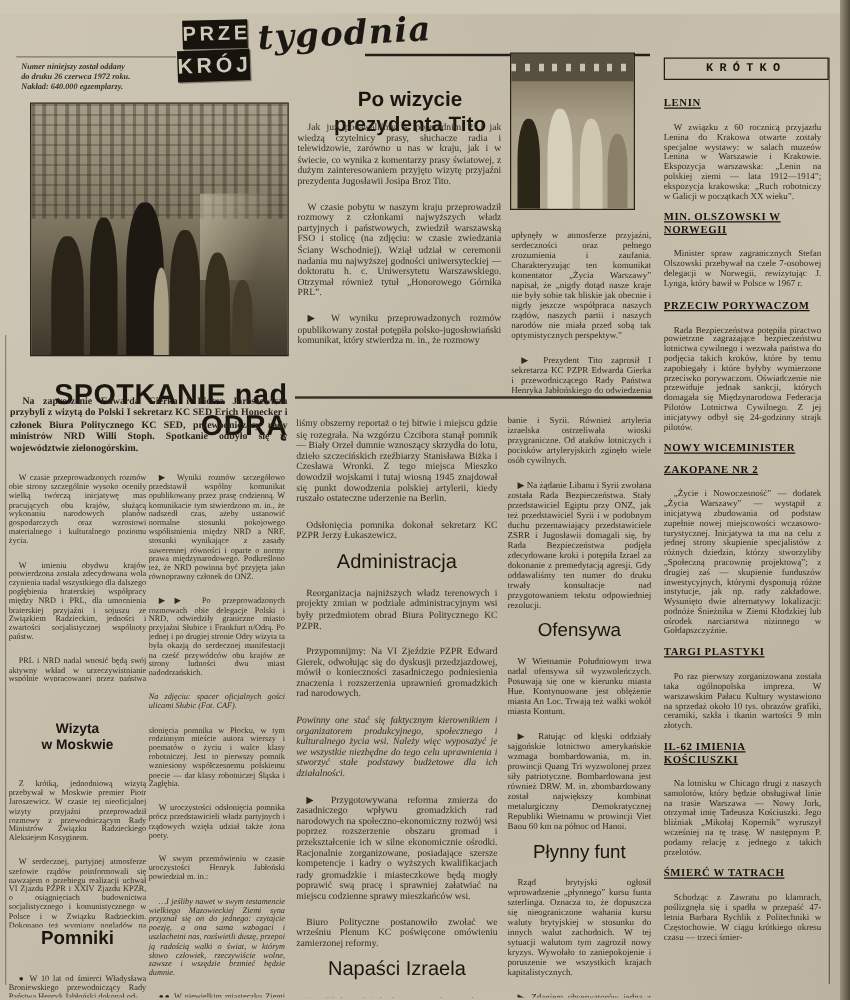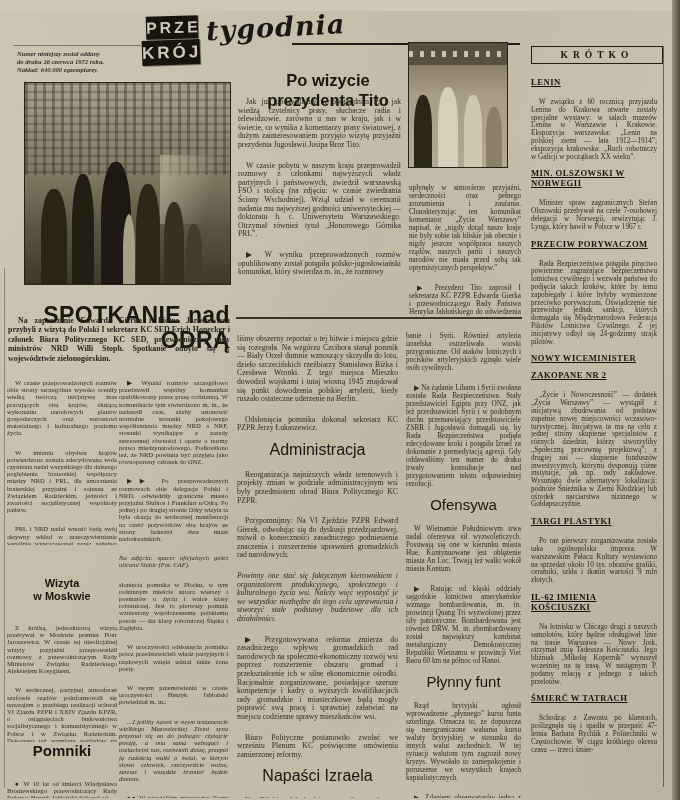--- a/index.html
+++ b/index.html
@@ -78,21 +78,21 @@
   .cL1b{left:7px;top:612px;width:110px;height:130px;}
   .cL1c{left:7px;top:768px;width:110px;height:30px;}
   .cL2{left:119px;top:367px;width:109px;height:431px;}
   .cM1{left:238px;top:86px;width:163px;height:228px;}
   .cM2{left:409px;top:172px;width:112px;height:144px;}
   .cMA{left:237px;top:323px;width:161px;height:475px;}
   .cMB{left:406px;top:320px;width:115px;height:478px;}
   .cK{left:531px;top:70px;width:126px;height:720px;}
   
   .kbox{left:531px;top:46px;width:130px;height:16px;border:1.5px solid #221d15;
-    font-family:Liberation Serif, serif;font-weight:bold;font-size:9.5px;letter-spacing:5px;
+    font-family:Liberation Mono, monospace;font-weight:bold;font-size:9.5px;letter-spacing:5px;
     text-align:center;line-height:16px;color:#1a1610;}
   .khead{font-family:"Liberation Serif",serif;font-weight:bold;font-size:8.6px;letter-spacing:.5px;
     text-decoration:underline;margin:7px 0 3px;color:#181510;line-height:10px;}
 </style>
 </head>
 <body>
 
 <div class="page">
 
   <div class="abs topline"></div>

